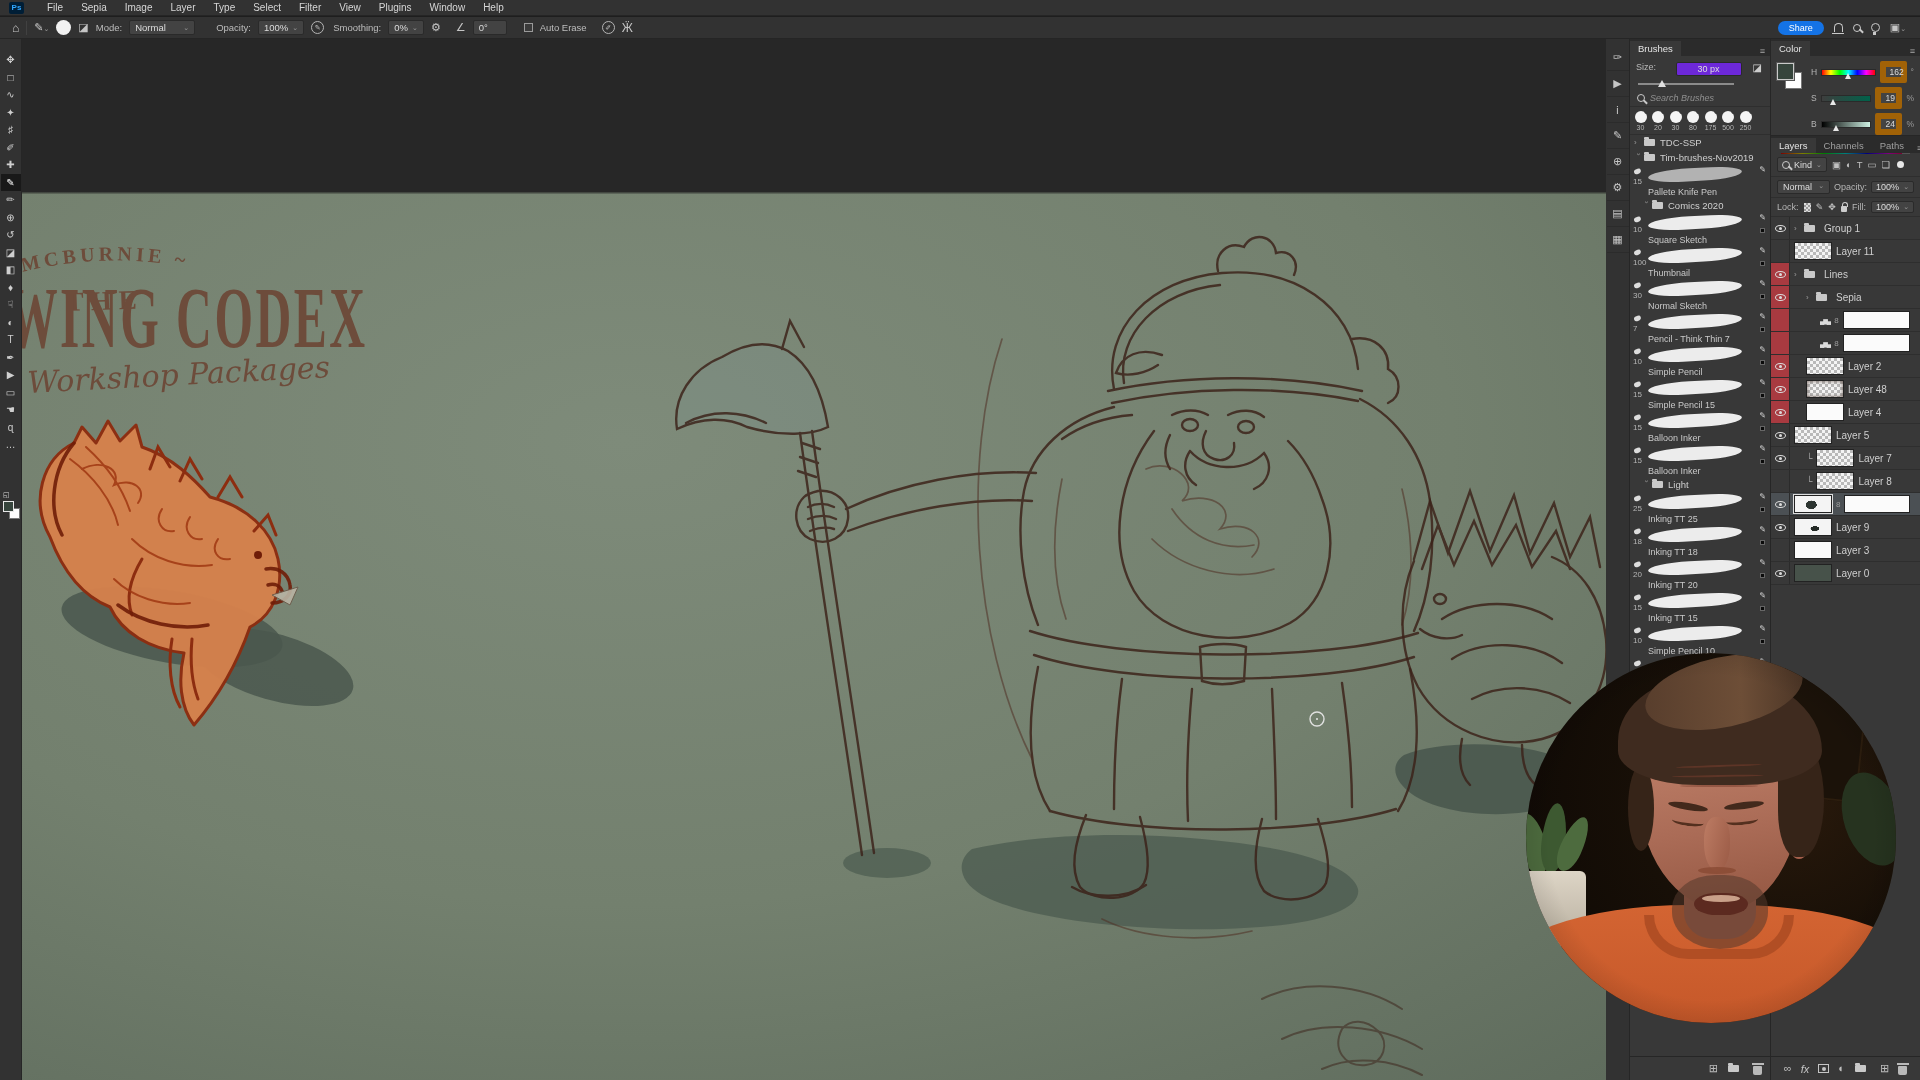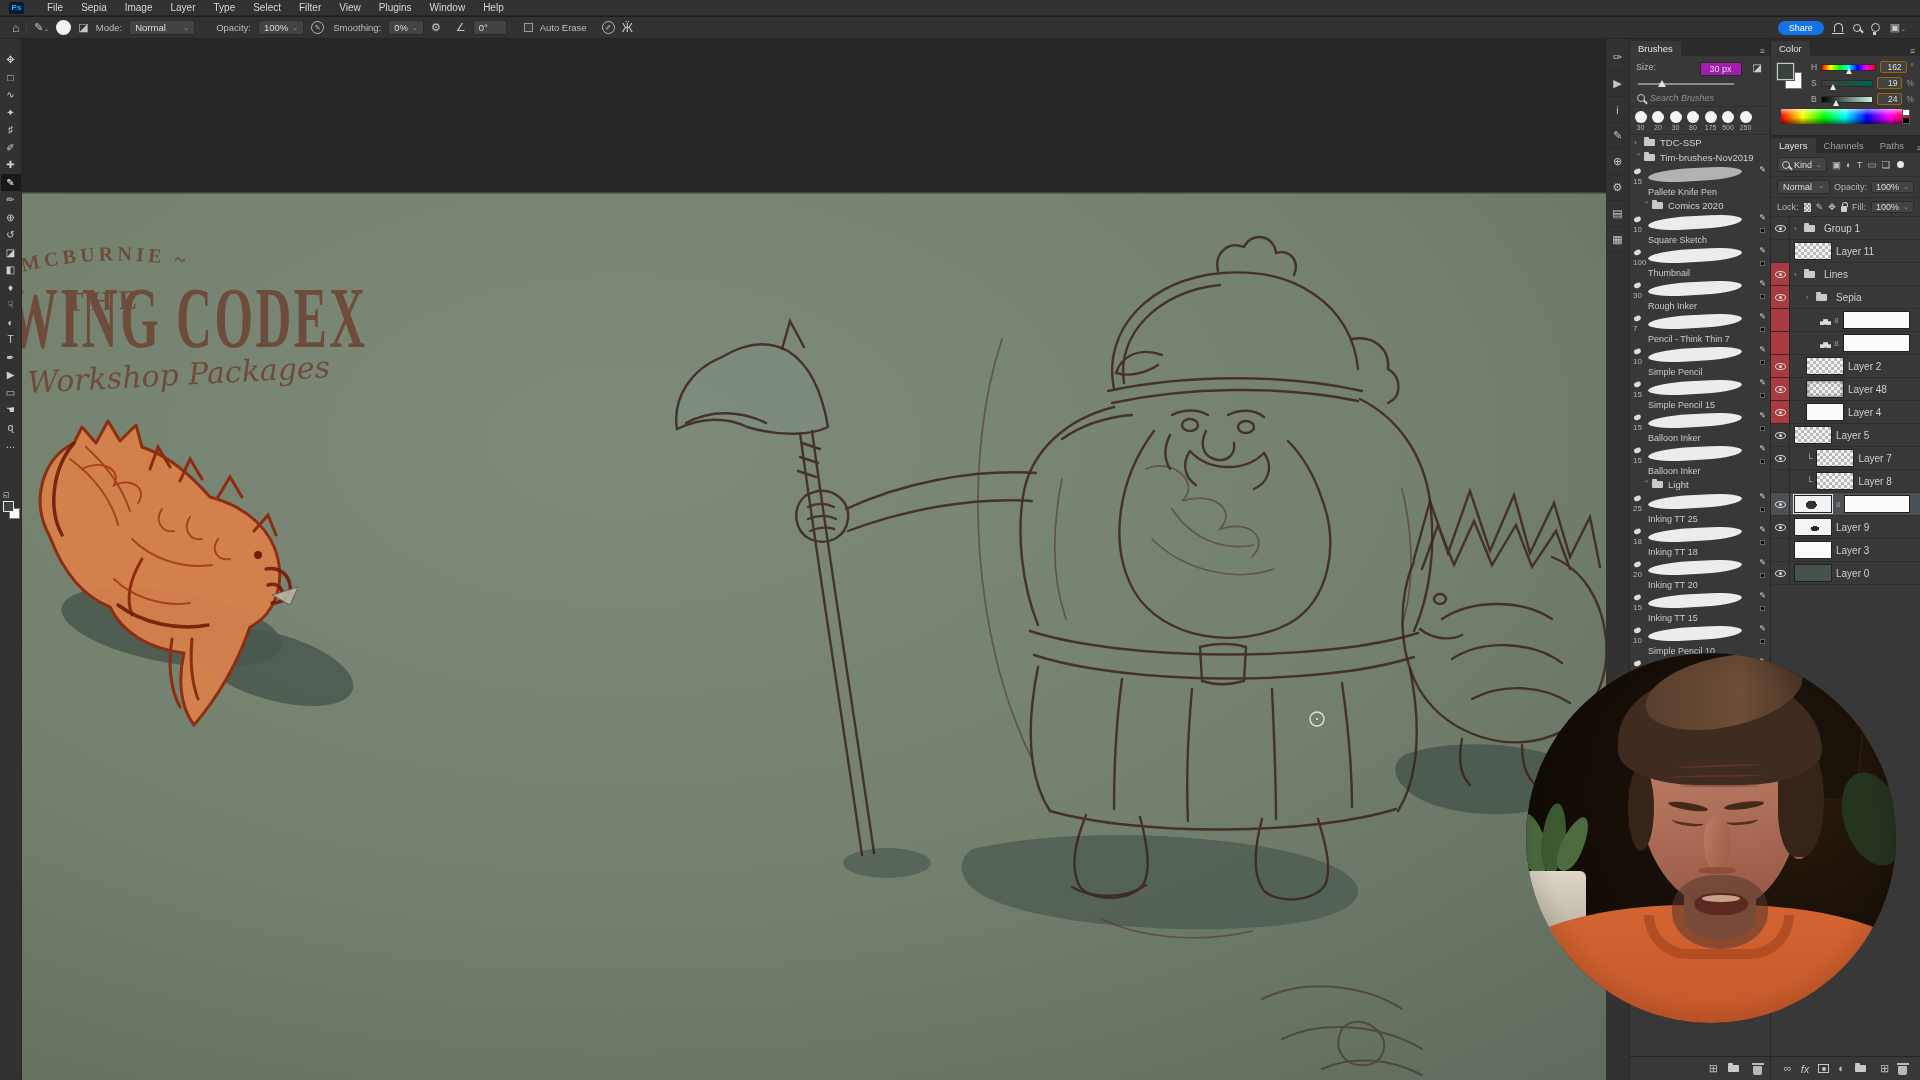--- a/index.html
+++ b/index.html
@@ -58,21 +58,21 @@
   color:#c5c5c5;font-size:11px;border-bottom:1px solid #2b2b2b}
 
 
 #brushes-panel{position:absolute;left:1630px;top:39px;width:141px;height:1041px;background:#383838;
   border-right:1px solid #262626;z-index:10;overflow:hidden}
 .panel-tabbar{height:17px;background:#2b2b2b;display:flex;align-items:flex-end}
 .panel-tab{background:#383838;font-size:9.5px;color:#e2e2e2;padding:2px 8px 2px;height:15px}
 .panel-tab.inactive{background:transparent;color:#9f9f9f}
 .panel-menu{margin-left:auto;color:#aaa;font-size:9px;padding:0 5px}
 #size-row{display:flex;align-items:flex-start;gap:11px;padding:6px 6px 2px;font-size:9px;color:#b9b9b9}
-#size-value{background:#a21caf;border:1px solid #2a2a2a;border-radius:2px;padding:1px 9px;color:#ddd;margin-left:auto}
+#size-value{background:#6d28d9;border:1px solid #2a2a2a;border-radius:2px;padding:1px 21px;color:#ddd;margin-left:auto}
 #brush-picker{color:#ccc;font-size:10px;padding-right:2px}
 #size-slider{position:relative;height:12px;margin:0 8px}
 #size-slider .track{position:absolute;left:0;right:28px;top:5px;height:1.5px;background:#8b8b8b}
 #size-slider .thumb{position:absolute;left:16%;top:2px;width:0;height:0;
   border-left:4px solid transparent;border-right:4px solid transparent;border-bottom:7px solid #e0e0e0}
 #brush-search{display:flex;align-items:center;gap:5px;padding:3px 7px;border-bottom:1px solid #2e2e2e}
 #brush-search .ph{font-size:9px;font-style:italic;color:#8f8f8f}
 #preset-row{display:flex;gap:2.5px;padding:4px 3px 3px;border-bottom:1px solid #2e2e2e}
 .pitem{width:15px;text-align:center}
 .pcircle{width:12px;height:12px;margin:0 auto;background:#f4f4f4;border-radius:50%;position:relative}
@@ -113,21 +113,21 @@
 #cp-fg{position:absolute;left:0;top:0;width:17px;height:17px;background:#36443c;border:1px solid #c9c9c9;
   outline:1px solid #555;z-index:2}
 #cp-bg{position:absolute;left:8px;top:9px;width:17px;height:17px;background:#fff;border:1px solid #777}
 .cp-row{display:flex;align-items:center;gap:4px;margin:0 0 4px 34px;font-size:8.5px;color:#b5b5b5}
 .cp-track{position:relative;width:58px;height:7px;border:1px solid #2a2a2a}
 .cp-track .cthumb{position:absolute;top:3px;width:0;height:0;border-left:3.5px solid transparent;
   border-right:3.5px solid transparent;border-bottom:6px solid #e8e8e8}
 #h-track{background:linear-gradient(to right,#f00,#ff0,#0f0,#0ff,#00f,#f0f,#f00)}
 #s-track{background:linear-gradient(to right,#3e3e3e,#00624a)}
 #b-track{background:linear-gradient(to right,#000,#cff2e4)}
-.cp-val{background:#434343;border:1px solid #a16207;border-radius:2px;padding:0 4px;width:27px;
+.cp-val{background:#434343;border:6px solid #a16207;border-radius:2px;padding:0 4px;width:27px;
   color:#ddd;font-size:8.5px;text-align:right}
 .cp-unit{color:#9a9a9a;font-size:8.5px}
 #spectrum{position:relative;height:15px;margin:3px 4px 0;
   background:linear-gradient(to bottom,rgba(255,255,255,.55),rgba(255,255,255,0) 45%,rgba(0,0,0,0) 55%,rgba(0,0,0,.55)),
   linear-gradient(to right,#f00,#ff0,#0f0,#0ff,#00f,#f0f,#f00)}
 #spec-w{position:absolute;right:0;top:0;width:8px;height:7px;background:#fff;border:1px solid #555}
 #spec-b{position:absolute;right:0;bottom:0;width:8px;height:7px;background:#000;border:1px solid #555}
 
 #layers-panel{position:absolute;left:0;top:97px;width:100%;bottom:0}
 #lp-filter{display:flex;align-items:center;gap:5px;padding:4px 6px;border-bottom:1px solid #2e2e2e}
@@ -609,21 +609,21 @@
         <span class="bpen">✎</span>
         <span class="bdot"></span>
         <span class="bname">Thumbnail</span>
       </div>
 
       <div class="bitem" data-indent="2">
         <span class="bsize">30</span>
         <span class="bstroke"></span>
         <span class="bpen">✎</span>
         <span class="bdot"></span>
-        <span class="bname">Rough Inker</span>
+        <span class="bname">Normal Sketch</span>
       </div>
 
       <div class="bitem" data-indent="2">
         <span class="bsize">7</span>
         <span class="bstroke"></span>
         <span class="bpen">✎</span>
         <span class="bdot"></span>
         <span class="bname">Pencil - Think Thin 7</span>
       </div>
 

